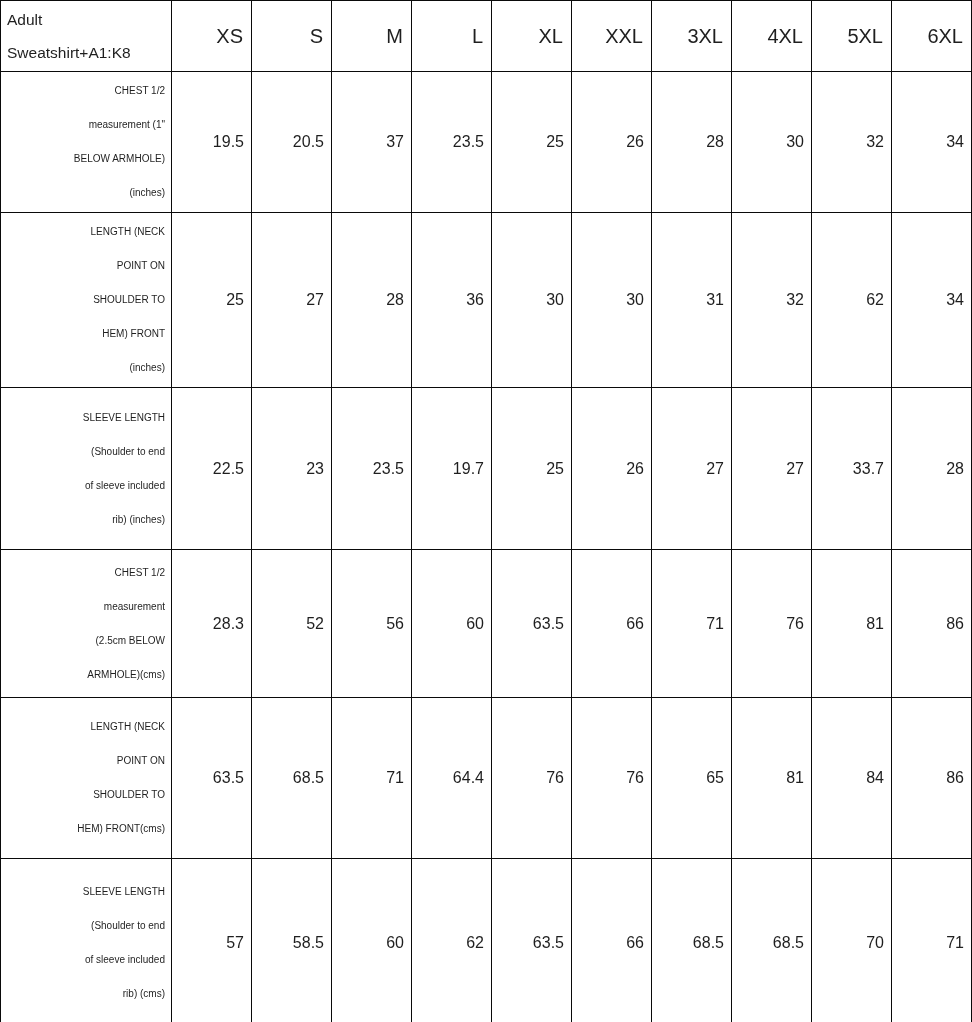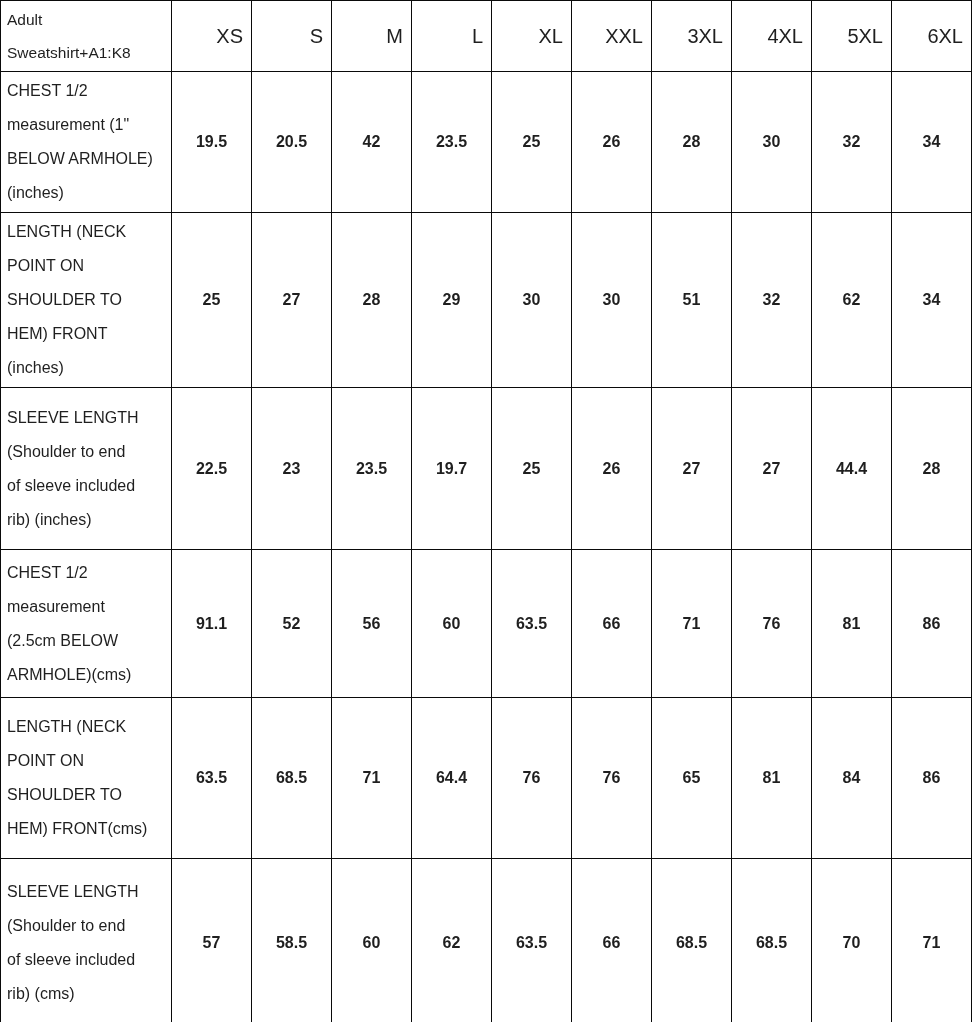--- a/index.html
+++ b/index.html
@@ -32,33 +32,32 @@
   }
   th.corner{
     text-align:left;
     vertical-align:middle;
     padding:2px 6px;
     font-size:15.5px;
     line-height:33px;
     white-space:pre-line;
   }
   td.label{
-    text-align:left;
+    text-align:right;
     vertical-align:middle;
     padding:2px 6px;
-    font-size:16px;
+    font-size:10px;
     line-height:34px;
     white-space:pre-line;
   }
   td.num{
-    text-align:center;
+    text-align:right;
     vertical-align:middle;
     padding:2px 7px;
     font-size:16px;
-    font-weight:bold;
   }
   tr.r-header{height:67px;margin-top:13px;}
   tr.r1{height:134px;}
   tr.r2{height:172px;}
   tr.r3{height:162px;}
   tr.r4{height:148px;}
   tr.r5{height:161px;}
   tr.r6{height:170px;}
 </style>
 </head>
@@ -94,71 +93,71 @@
       <th class="size-h">6XL</th>
     </tr>
 
     <tr class="r1">
       <td class="label">CHEST 1/2
 measurement (1"
 BELOW ARMHOLE)
 (inches)</td>
       <td class="num">19.5</td>
       <td class="num">20.5</td>
-      <td class="num">42</td>
+      <td class="num">37</td>
       <td class="num">23.5</td>
       <td class="num">25</td>
       <td class="num">26</td>
       <td class="num">28</td>
       <td class="num">30</td>
       <td class="num">32</td>
       <td class="num">34</td>
     </tr>
 
     <tr class="r2">
       <td class="label">LENGTH (NECK
 POINT ON
 SHOULDER TO
 HEM) FRONT
 (inches)</td>
       <td class="num">25</td>
       <td class="num">27</td>
       <td class="num">28</td>
-      <td class="num">29</td>
+      <td class="num">36</td>
       <td class="num">30</td>
       <td class="num">30</td>
-      <td class="num">51</td>
+      <td class="num">31</td>
       <td class="num">32</td>
       <td class="num">62</td>
       <td class="num">34</td>
     </tr>
 
     <tr class="r3">
       <td class="label">SLEEVE LENGTH
 (Shoulder to end
 of sleeve included
 rib) (inches)</td>
       <td class="num">22.5</td>
       <td class="num">23</td>
       <td class="num">23.5</td>
       <td class="num">19.7</td>
       <td class="num">25</td>
       <td class="num">26</td>
       <td class="num">27</td>
       <td class="num">27</td>
-      <td class="num">44.4</td>
+      <td class="num">33.7</td>
       <td class="num">28</td>
     </tr>
 
     <tr class="r4">
       <td class="label">CHEST 1/2
 measurement
 (2.5cm BELOW
 ARMHOLE)(cms)</td>
-      <td class="num">91.1</td>
+      <td class="num">28.3</td>
       <td class="num">52</td>
       <td class="num">56</td>
       <td class="num">60</td>
       <td class="num">63.5</td>
       <td class="num">66</td>
       <td class="num">71</td>
       <td class="num">76</td>
       <td class="num">81</td>
       <td class="num">86</td>
     </tr>

